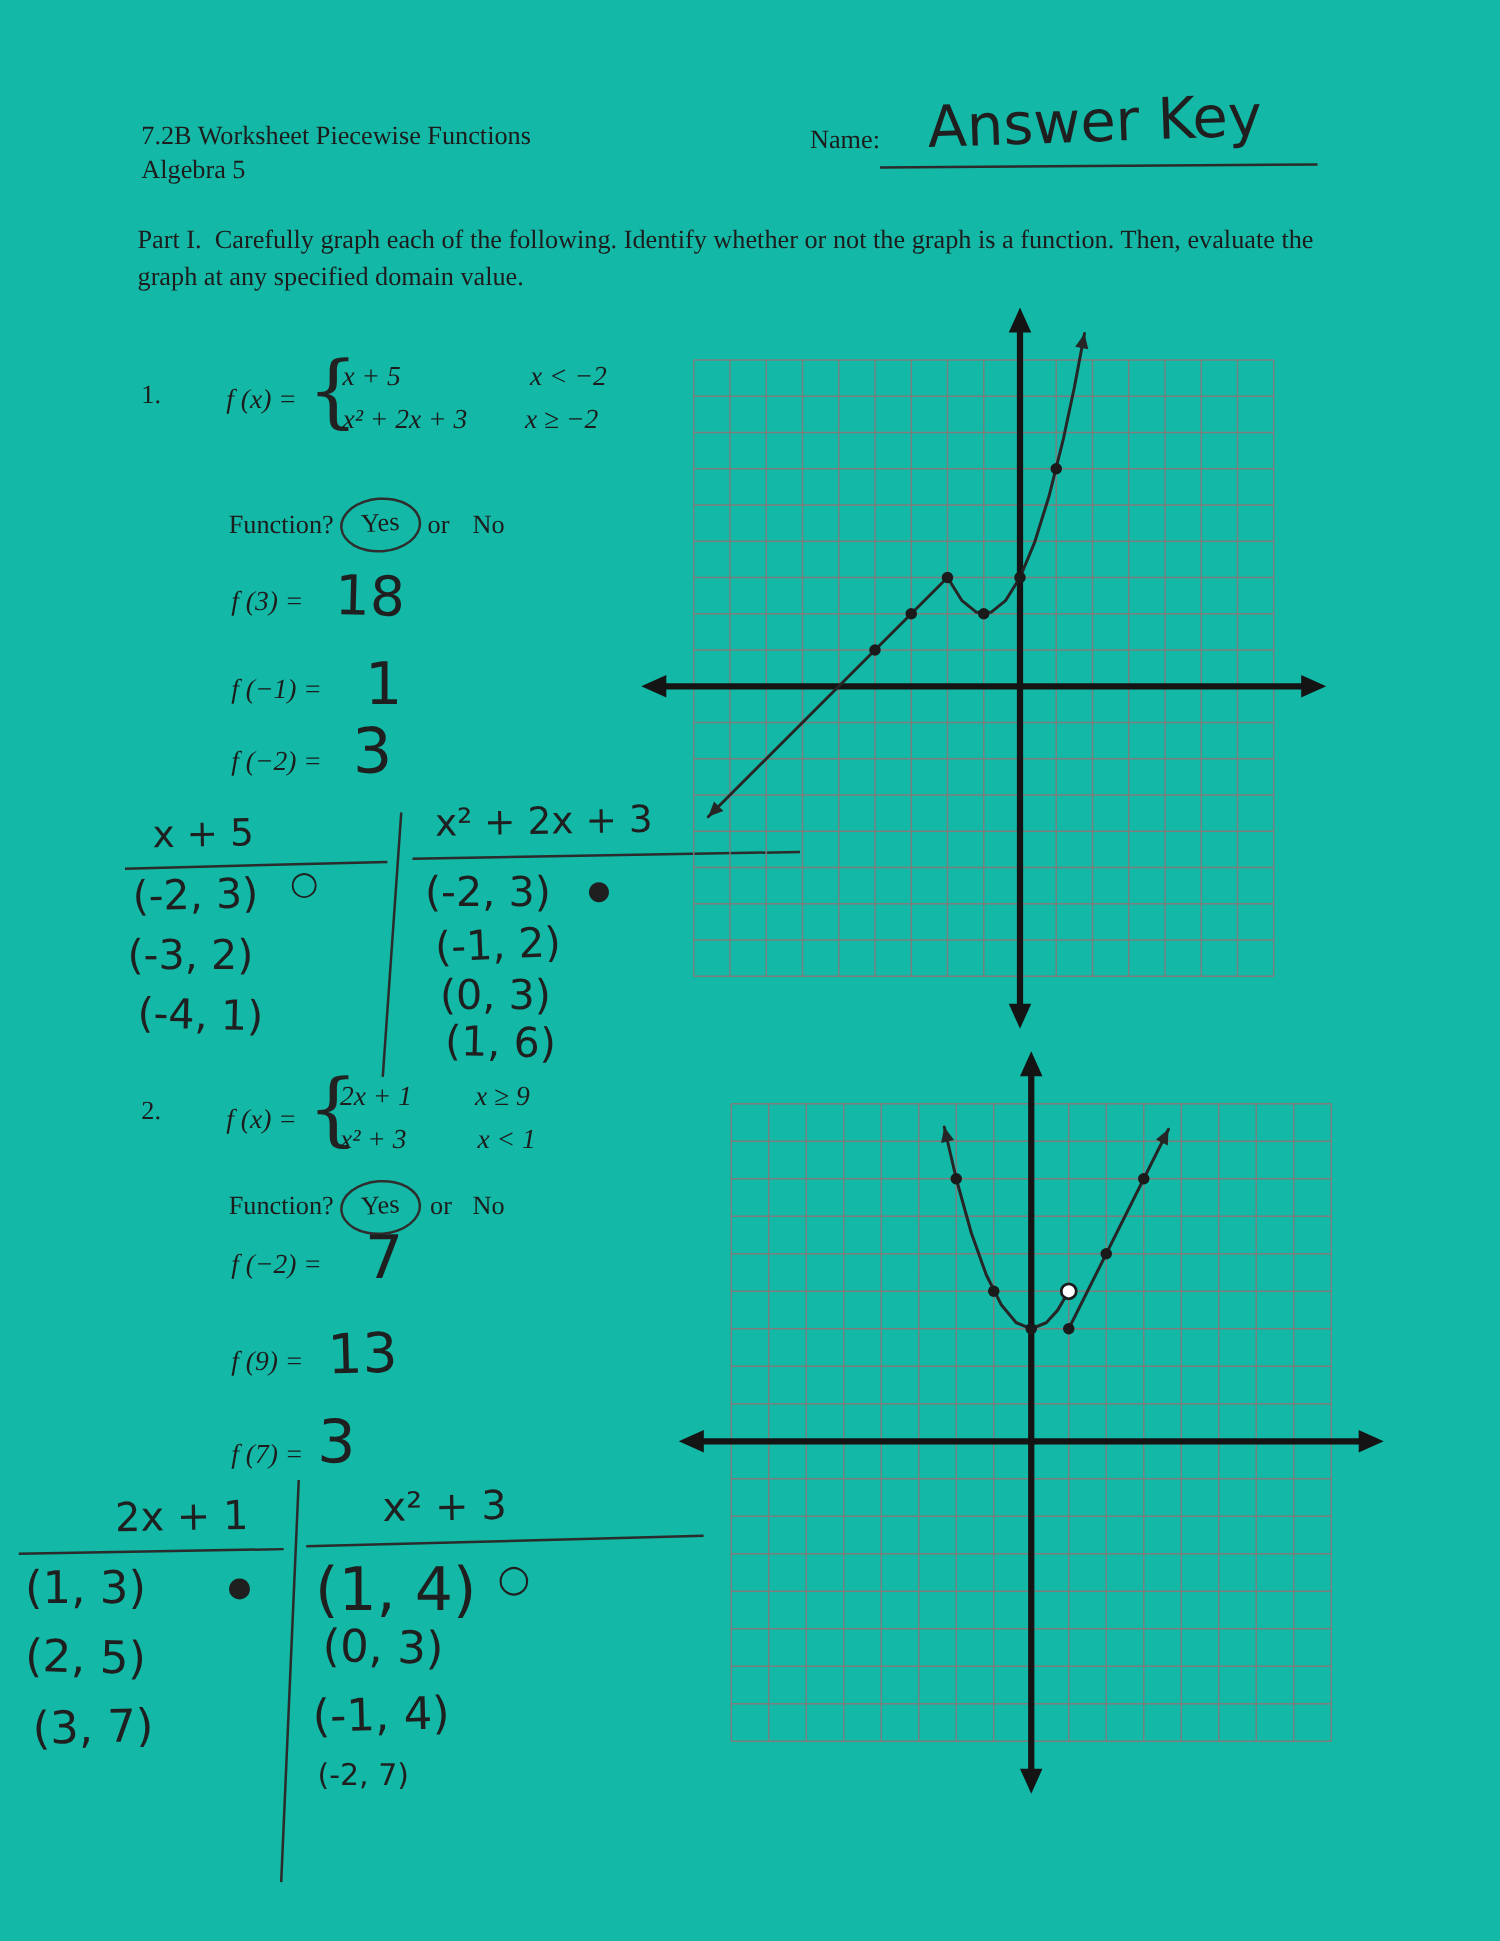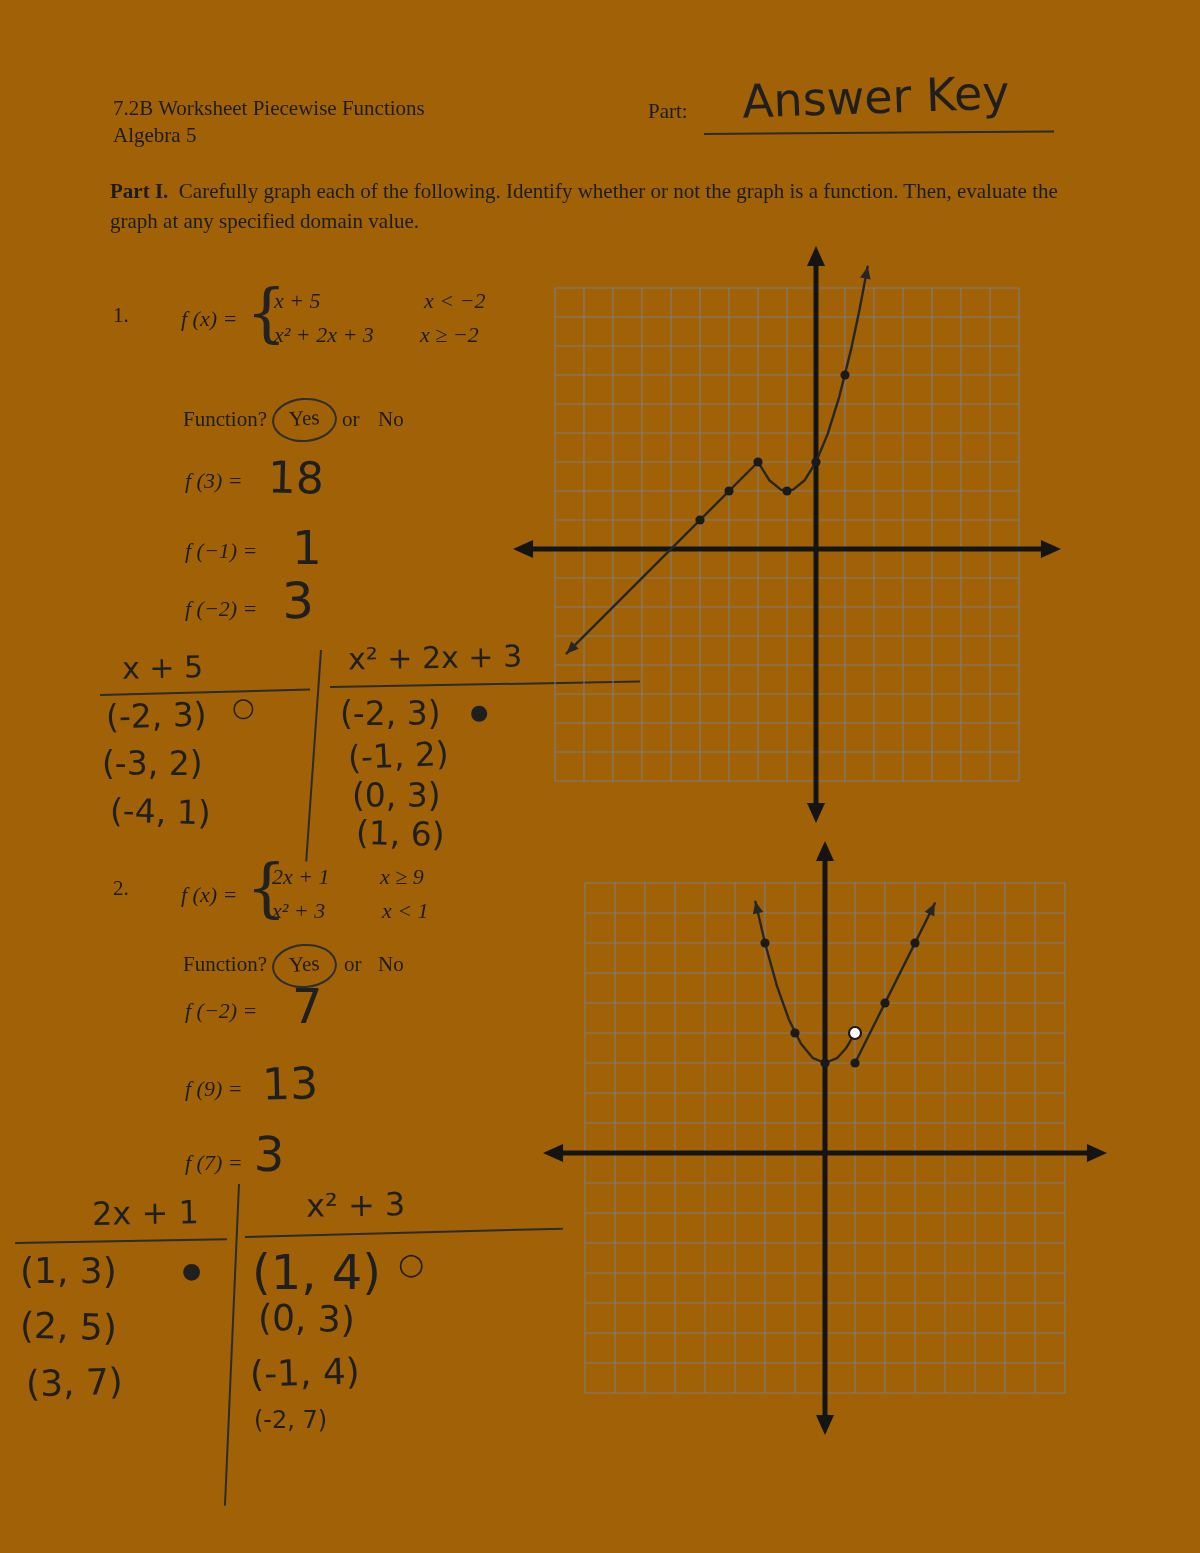--- a/index.html
+++ b/index.html
@@ -1,21 +1,21 @@
 <!DOCTYPE html>
 <html><head>
 <meta charset="utf-8">
 <style>
   *{margin:0;padding:0;box-sizing:border-box}
   body{margin:0;background:#d9d9d9}
-  .page{position:relative;width:1200px;height:1553px;background:#a16207;overflow:hidden;
+  .page{position:relative;width:1200px;height:1553px;background:#14b8a6;overflow:hidden;
         font-family:"Liberation Serif",serif;color:#1c1c1c}
   .abs{position:absolute;white-space:nowrap}
   .print{font-size:21px}
-  .bold{font-weight:bold}
+  .bold{font-weight:normal}
   .math{font-size:22px;font-style:italic}
   .brace{font-size:64px;line-height:1;font-family:"DejaVu Serif",serif;font-weight:300;color:#222}
   .hw{font-family:"DejaVu Sans",sans-serif;color:#1f1f1f}
   .hw-name{font-size:46px;transform:rotate(-2deg)}
   .hw-head{font-size:30px;transform:rotate(-1deg)}
   .hw-coord{font-size:33px}
   .hw-ans{font-size:44px}
   .instructions{position:absolute;left:110px;top:176px;width:950px;font-size:21px;line-height:1.45;white-space:normal}
   .hline{position:absolute;height:2.3px;background:#2b2b2b;transform-origin:left center}
   .vline{position:absolute;width:2.3px;background:#2b2b2b;transform-origin:top center}
@@ -25,21 +25,21 @@
   svg.graph{position:absolute}
   .t-1{transform:rotate(-1.5deg)} .t-2{transform:rotate(1.5deg)} .t-3{transform:rotate(-2.5deg)}
 </style>
 </head>
 <body>
 
 <div class="page">
 
   <div class="abs print" style="left:113px;top:96px">7.2B  Worksheet Piecewise Functions</div>
   <div class="abs print" style="left:113px;top:123px">Algebra 5</div>
-  <div class="abs print" style="left:648px;top:99px">Part:</div>
+  <div class="abs print" style="left:648px;top:99px">Name:</div>
   <div class="abs hw hw-name" style="left:742px;top:70px">Answer Key</div>
   <div class="hline" style="left:704px;top:133px;width:350px;transform:rotate(-0.4deg)"></div>
 
   <p class="instructions"><span class="bold">Part I.</span>&nbsp; <span>Carefully graph each of the following.  Identify whether or not the graph is a function.  Then, evaluate the graph at any specified domain value.</span></p>
 
   <div class="abs print" style="left:113px;top:303px">1.</div>
   <div class="abs math" style="left:181px;top:306px">f (x) =</div>
   <div class="abs brace" style="left:246px;top:281px">{</div>
   <div class="abs math" style="left:274px;top:288px">x + 5</div>
   <div class="abs math" style="left:424px;top:288px">x &lt; −2</div>

